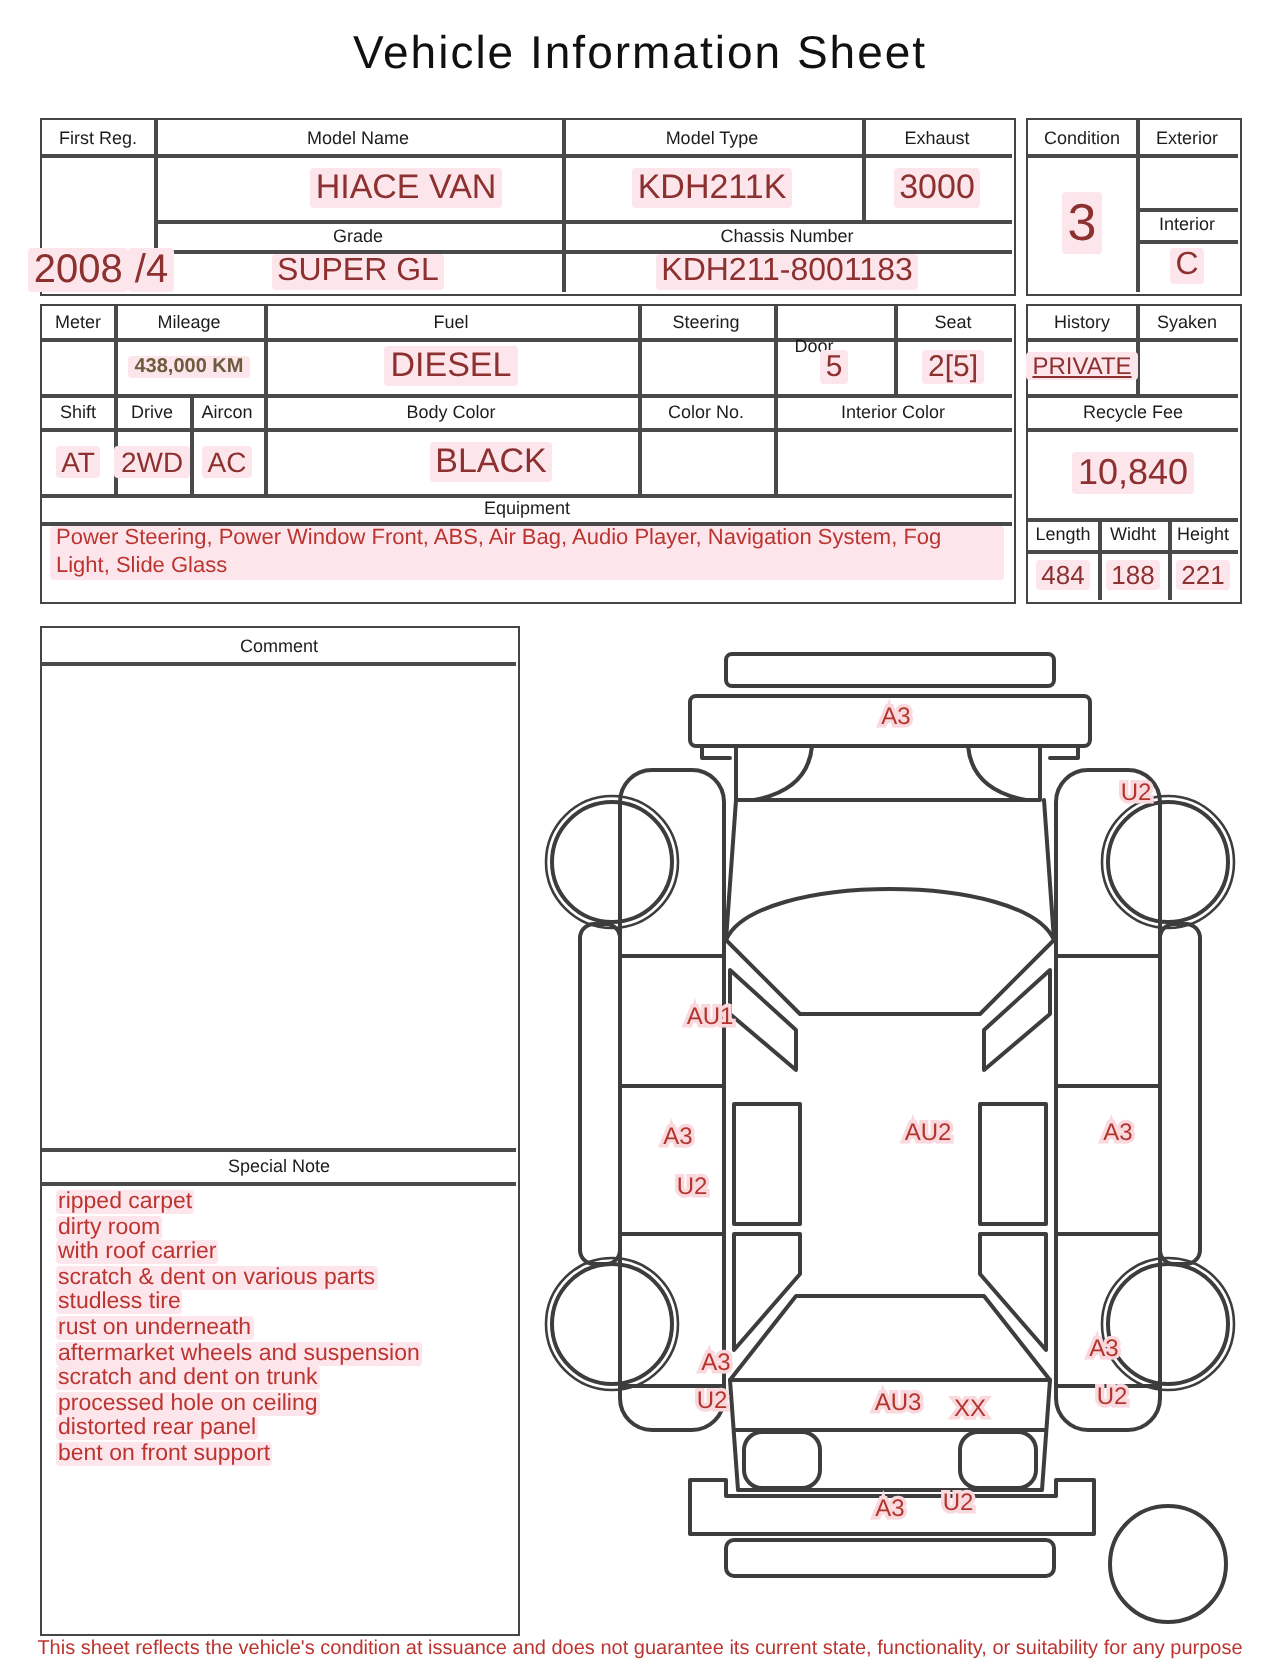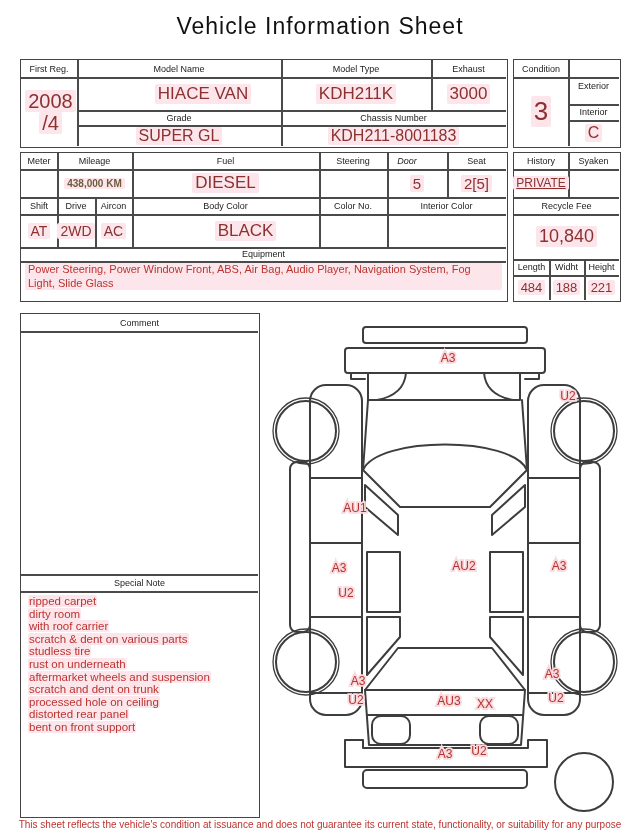--- a/index.html
+++ b/index.html
@@ -45,21 +45,21 @@
   <div class="abs title">Vehicle Information Sheet</div>
 
   <div class="box" style="left:20px;top:59px;width:488px;height:89px;">
     <div class="vl" style="left:56px;top:0;height:86px;"></div>
     <div class="vl" style="left:260px;top:0;height:86px;"></div>
     <div class="vl" style="left:410px;top:0;height:50px;"></div>
     <div class="hl" style="left:0;top:17px;width:485px;"></div>
     <div class="hl" style="left:56px;top:50px;width:429px;"></div>
     <div class="hl" style="left:56px;top:65px;width:429px;"></div>
     <div class="hdr" style="left:0;top:0;width:56px;height:17px;">First Reg.</div>
-    <div class="val red1 fs20" style="left:0;top:17px;width:56px;height:69px;flex-direction:column;align-items:center;padding-left:3px;box-sizing:border-box;">
+    <div class="val red1 fs20" style="left:0;top:17px;width:56px;height:69px;flex-direction:row;align-items:flex-end;padding-left:3px;box-sizing:border-box;">
       <span class="halo">2008</span>
       <span class="halo">/4</span>
     </div>
     <div class="hdr" style="left:56px;top:0;width:204px;height:17px;">Model Name</div>
     <div class="val red1 fs17" style="left:56px;top:17px;width:204px;height:33px;margin-left:24px;">
         <span class="halo">HIACE VAN</span>
       </div>
     <div class="hdr" style="left:260px;top:0;width:150px;height:17px;">Model Type</div>
     <div class="val red1 fs17" style="left:260px;top:17px;width:150px;height:33px;">
         <span class="halo">KDH211K</span>
@@ -80,21 +80,21 @@
 
   <div class="box" style="left:513px;top:59px;width:108px;height:89px;">
     <div class="vl" style="left:54px;top:0;height:86px;"></div>
     <div class="hl" style="left:0;top:17px;width:105px;"></div>
     <div class="hl" style="left:54px;top:44px;width:51px;"></div>
     <div class="hl" style="left:54px;top:60px;width:51px;"></div>
     <div class="hdr" style="left:0;top:0;width:54px;height:17px;">Condition</div>
     <div class="val red1 fs26" style="left:0;top:17px;width:54px;height:69px;">
         <span class="halo">3</span>
       </div>
-    <div class="hdr" style="left:54px;top:17px;width:51px;height:17px;">Exterior</div>
+    <div class="hdr" style="left:54px;top:0;width:51px;height:17px;">Exterior</div>
     <div class="val red1 fs14" style="left:54px;top:17px;width:51px;height:27px;"></div>
     <div class="hdr" style="left:54px;top:44px;width:51px;height:16px;">Interior</div>
     <div class="val red1 fs16" style="left:54px;top:60px;width:51px;height:26px;">
         <span class="halo">C</span>
       </div>
   </div>
 
   <div class="box" style="left:20px;top:152px;width:488px;height:150px;">
     <div class="hl" style="left:0;top:16px;width:485px;"></div>
     <div class="hl" style="left:0;top:44px;width:485px;"></div>
@@ -114,21 +114,21 @@
     <div class="hdr" style="left:36px;top:0;width:75px;height:16px;">Mileage</div>
     <div class="val brown" style="left:36px;top:16px;width:75px;height:28px;font-size:10px;font-weight:bold;">
         <span class="halo">438,000 KM</span>
       </div>
     <div class="hdr" style="left:111px;top:0;width:187px;height:16px;">Fuel</div>
     <div class="val red1 fs17" style="left:111px;top:16px;width:187px;height:28px;">
         <span class="halo">DIESEL</span>
       </div>
     <div class="hdr" style="left:298px;top:0;width:68px;height:16px;">Steering</div>
     <div class="val red1 fs13" style="left:298px;top:16px;width:68px;height:28px;"></div>
-    <div class="hdr" style="left:366px;top:0;width:40px;height:16px;font-style:italic;">Door</div>
+    <div class="hdr" style="left:366px;top:12px;width:40px;height:16px;">Door</div>
     <div class="val red1 fs15" style="left:366px;top:16px;width:60px;height:28px;">
         <span class="halo">5</span>
       </div>
     <div class="hdr" style="left:426px;top:0;width:59px;height:16px;">Seat</div>
     <div class="val red1 fs15" style="left:426px;top:16px;width:59px;height:28px;">
         <span class="halo">2[5]</span>
       </div>
     <div class="hdr" style="left:0;top:44px;width:36px;height:17px;">Shift</div>
     <div class="val red1 fs14" style="left:0;top:61px;width:36px;height:33px;">
         <span class="halo">AT</span>

